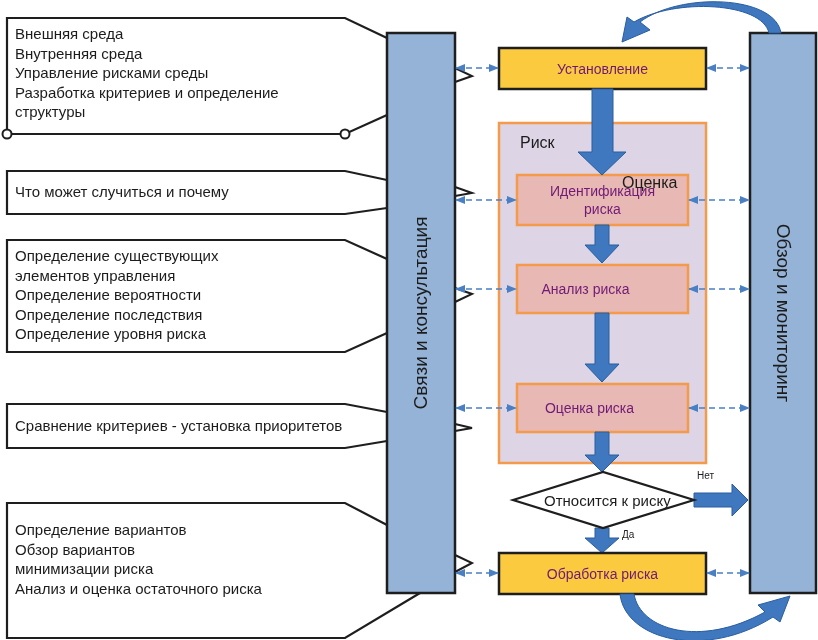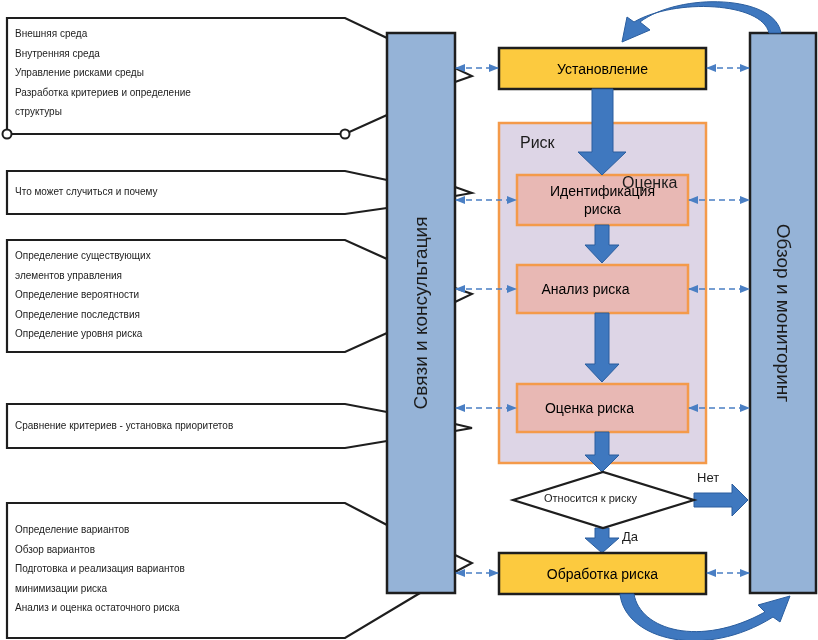--- a/index.html
+++ b/index.html
@@ -1,25 +1,25 @@
 <!DOCTYPE html>
 <html><head>
 <meta charset="utf-8">
 <style>
   html, body { margin: 0; padding: 0; background: #ffffff; }
   body { width: 818px; height: 640px; position: relative; overflow: hidden;
          font-family: "Liberation Sans", "DejaVu Sans", sans-serif; color: #1a1a1a; }
   #diagram { position: absolute; left: 0; top: 0; }
-  .callout-text { position: absolute; font-size: 10px; line-height: 19.6px; white-space: nowrap; color: #1c1c1c; }
+  .callout-text { position: absolute; font-size: 15px; line-height: 19.6px; white-space: nowrap; color: #1c1c1c; }
   .box-label { position: absolute; display: flex; align-items: center; justify-content: center;
-               text-align: center; font-size: 14px; line-height: 18px; color: #000000; }
+               text-align: center; font-size: 14px; line-height: 18px; color: #701a75; }
   .vlabel { position: absolute; font-size: 19px; white-space: nowrap; color: #1c1c1c;
             transform-origin: center center; }
-  .small-label { position: absolute; font-size: 13px; color: #1c1c1c; white-space: nowrap; }
-  .diamond-label { position: absolute; font-size: 11px; color: #1c1c1c; white-space: nowrap; }
+  .small-label { position: absolute; font-size: 10px; color: #1c1c1c; white-space: nowrap; }
+  .diamond-label { position: absolute; font-size: 15px; color: #1c1c1c; white-space: nowrap; }
 </style>
 </head>
 <body>
 
 <svg id="diagram" width="818" height="640" viewBox="0 0 818 640" xmlns="http://www.w3.org/2000/svg">
   <defs>
     <marker id="dashArrowEnd" markerWidth="10" markerHeight="8" refX="9" refY="4" orient="auto" markerUnits="userSpaceOnUse">
       <path d="M0,0 L10,4 L0,8 Z" fill="#4a7fc4"></path>
     </marker>
     <marker id="dashArrowStart" markerWidth="10" markerHeight="8" refX="1" refY="4" orient="auto" markerUnits="userSpaceOnUse">
@@ -109,21 +109,20 @@
   <div>Определение вероятности</div>
   <div>Определение последствия</div>
   <div>Определение уровня риска</div>
 </div>
 <div class="callout-text" style="left:15px; top:416px;">
   <div>Сравнение критериев - установка приоритетов</div>
 </div>
 <div class="callout-text" style="left:15px; top:520px;">
   <div>Определение вариантов</div>
   <div>Обзор вариантов</div>
-  <div>Подготовка и реализация вариантов</div>
   <div>минимизации риска</div>
   <div>Анализ и оценка остаточного риска</div>
 </div>
 
 <div class="vlabel" style="left:303px; top:302px; width:236px; text-align:center; transform: rotate(-90deg);">Связи и консультация</div>
 <div class="vlabel" style="left:674px; top:302px; width:218px; text-align:center; transform: rotate(90deg);">Обзор и мониторинг</div>
 
 <div class="box-label" style="left:499px; top:48px; width:207px; height:41px;">Установление</div>
 <div class="small-label" style="left:520px; top:134px; font-size:16px;text-align:center;">Риск</div>
 <div class="small-label" style="left:622px; top:134px; font-size:16px;margin-top:40px;">Оценка</div>

